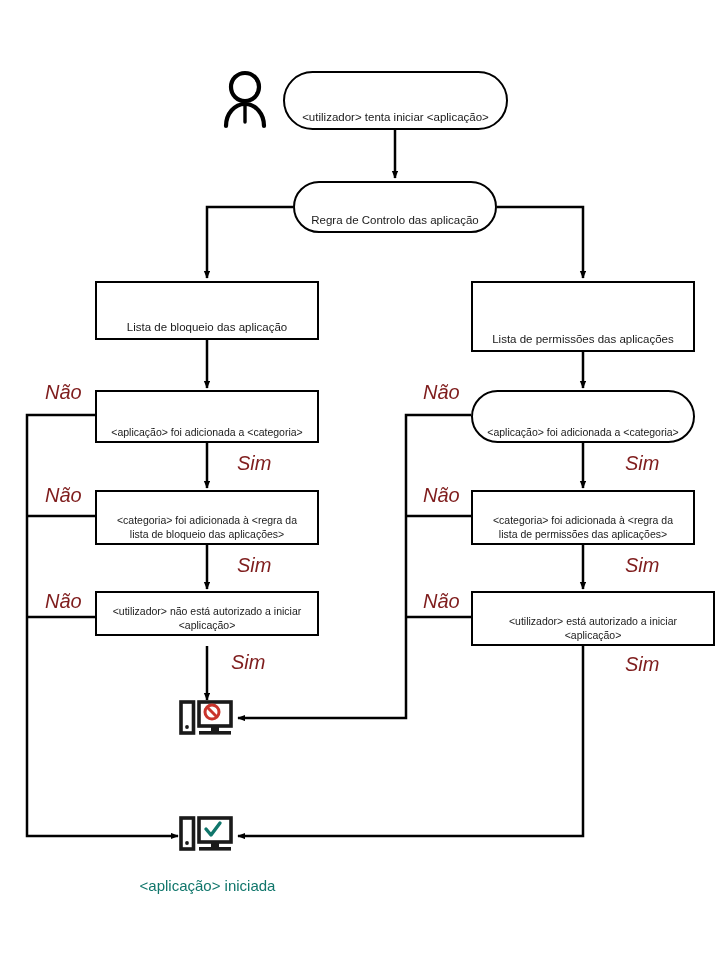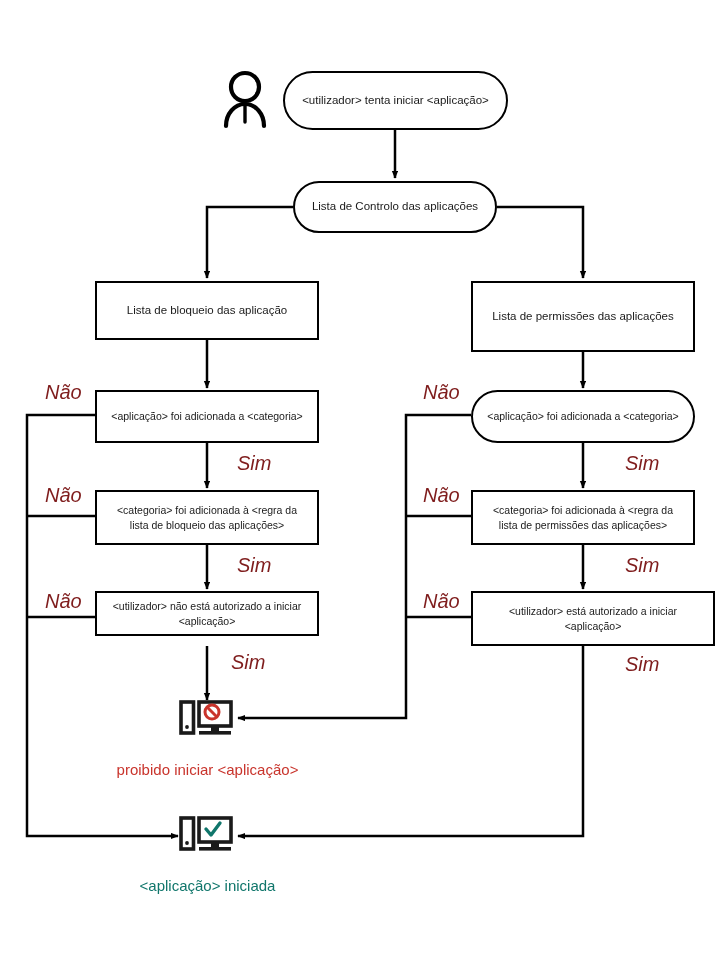--- a/index.html
+++ b/index.html
@@ -26,21 +26,21 @@
     left: 0; top: 0;
     width: 720px;
     height: 960px;
   }
   .node {
     position: absolute;
     box-sizing: border-box;
     border: 2.5px solid #000000;
     background: #ffffff;
     display: flex;
-    align-items: center;
+    align-items: flex-end;
     justify-content: center;
     text-align: center;
     line-height: 1.35;
     padding: 2px 8px;
   }
   .node.rounded {
     border-radius: 999px;
   }
   .node-label {
     display: block;
@@ -124,21 +124,21 @@
       <rect x="199" y="847" width="32" height="3.6" fill="#1a1a1a"></rect>
       <path d="M206,829 L211,835 L220,823" fill="none" stroke="#10766b" stroke-width="3.4" stroke-linecap="round" stroke-linejoin="round"></path>
     </g>
   </svg>
 
   <div class="node rounded" style="left:283px; top:71px; width:225px; height:59px; font-size:11.5px;">
     <span class="node-label">&lt;utilizador&gt; tenta iniciar &lt;aplicação&gt;</span>
   </div>
 
   <div class="node rounded" style="left:293px; top:181px; width:204px; height:52px; font-size:11.5px;">
-    <span class="node-label">Lista de Controlo das aplicações</span>
+    <span class="node-label">Regra de Controlo das aplicação</span>
   </div>
 
   <div class="node" style="left:95px; top:281px; width:224px; height:59px; font-size:11.5px;">
     <span class="node-label">Lista de bloqueio das aplicação</span>
   </div>
 
   <div class="node" style="left:471px; top:281px; width:224px; height:71px; font-size:11.5px;">
     <span class="node-label">Lista de permissões das aplicações</span>
   </div>
 
@@ -189,17 +189,16 @@
 
   <div class="edge-label" style="left:423px; top:381px;">Não</div>
   <div class="edge-label" style="left:625px; top:452px;">Sim</div>
 
   <div class="edge-label" style="left:423px; top:484px;">Não</div>
   <div class="edge-label" style="left:625px; top:554px;">Sim</div>
 
   <div class="edge-label" style="left:423px; top:590px;">Não</div>
   <div class="edge-label" style="left:625px; top:653px;">Sim</div>
 
-  <div class="result-label" style="left:0px; top:761px; width:415px; color:#c9342c;">proibido iniciar &lt;aplicação&gt;</div>
 
   <div class="result-label" style="left:0px; top:877px; width:415px; color:#10766b;">&lt;aplicação&gt; iniciada</div>
 
 </div>
 
 </body></html>

